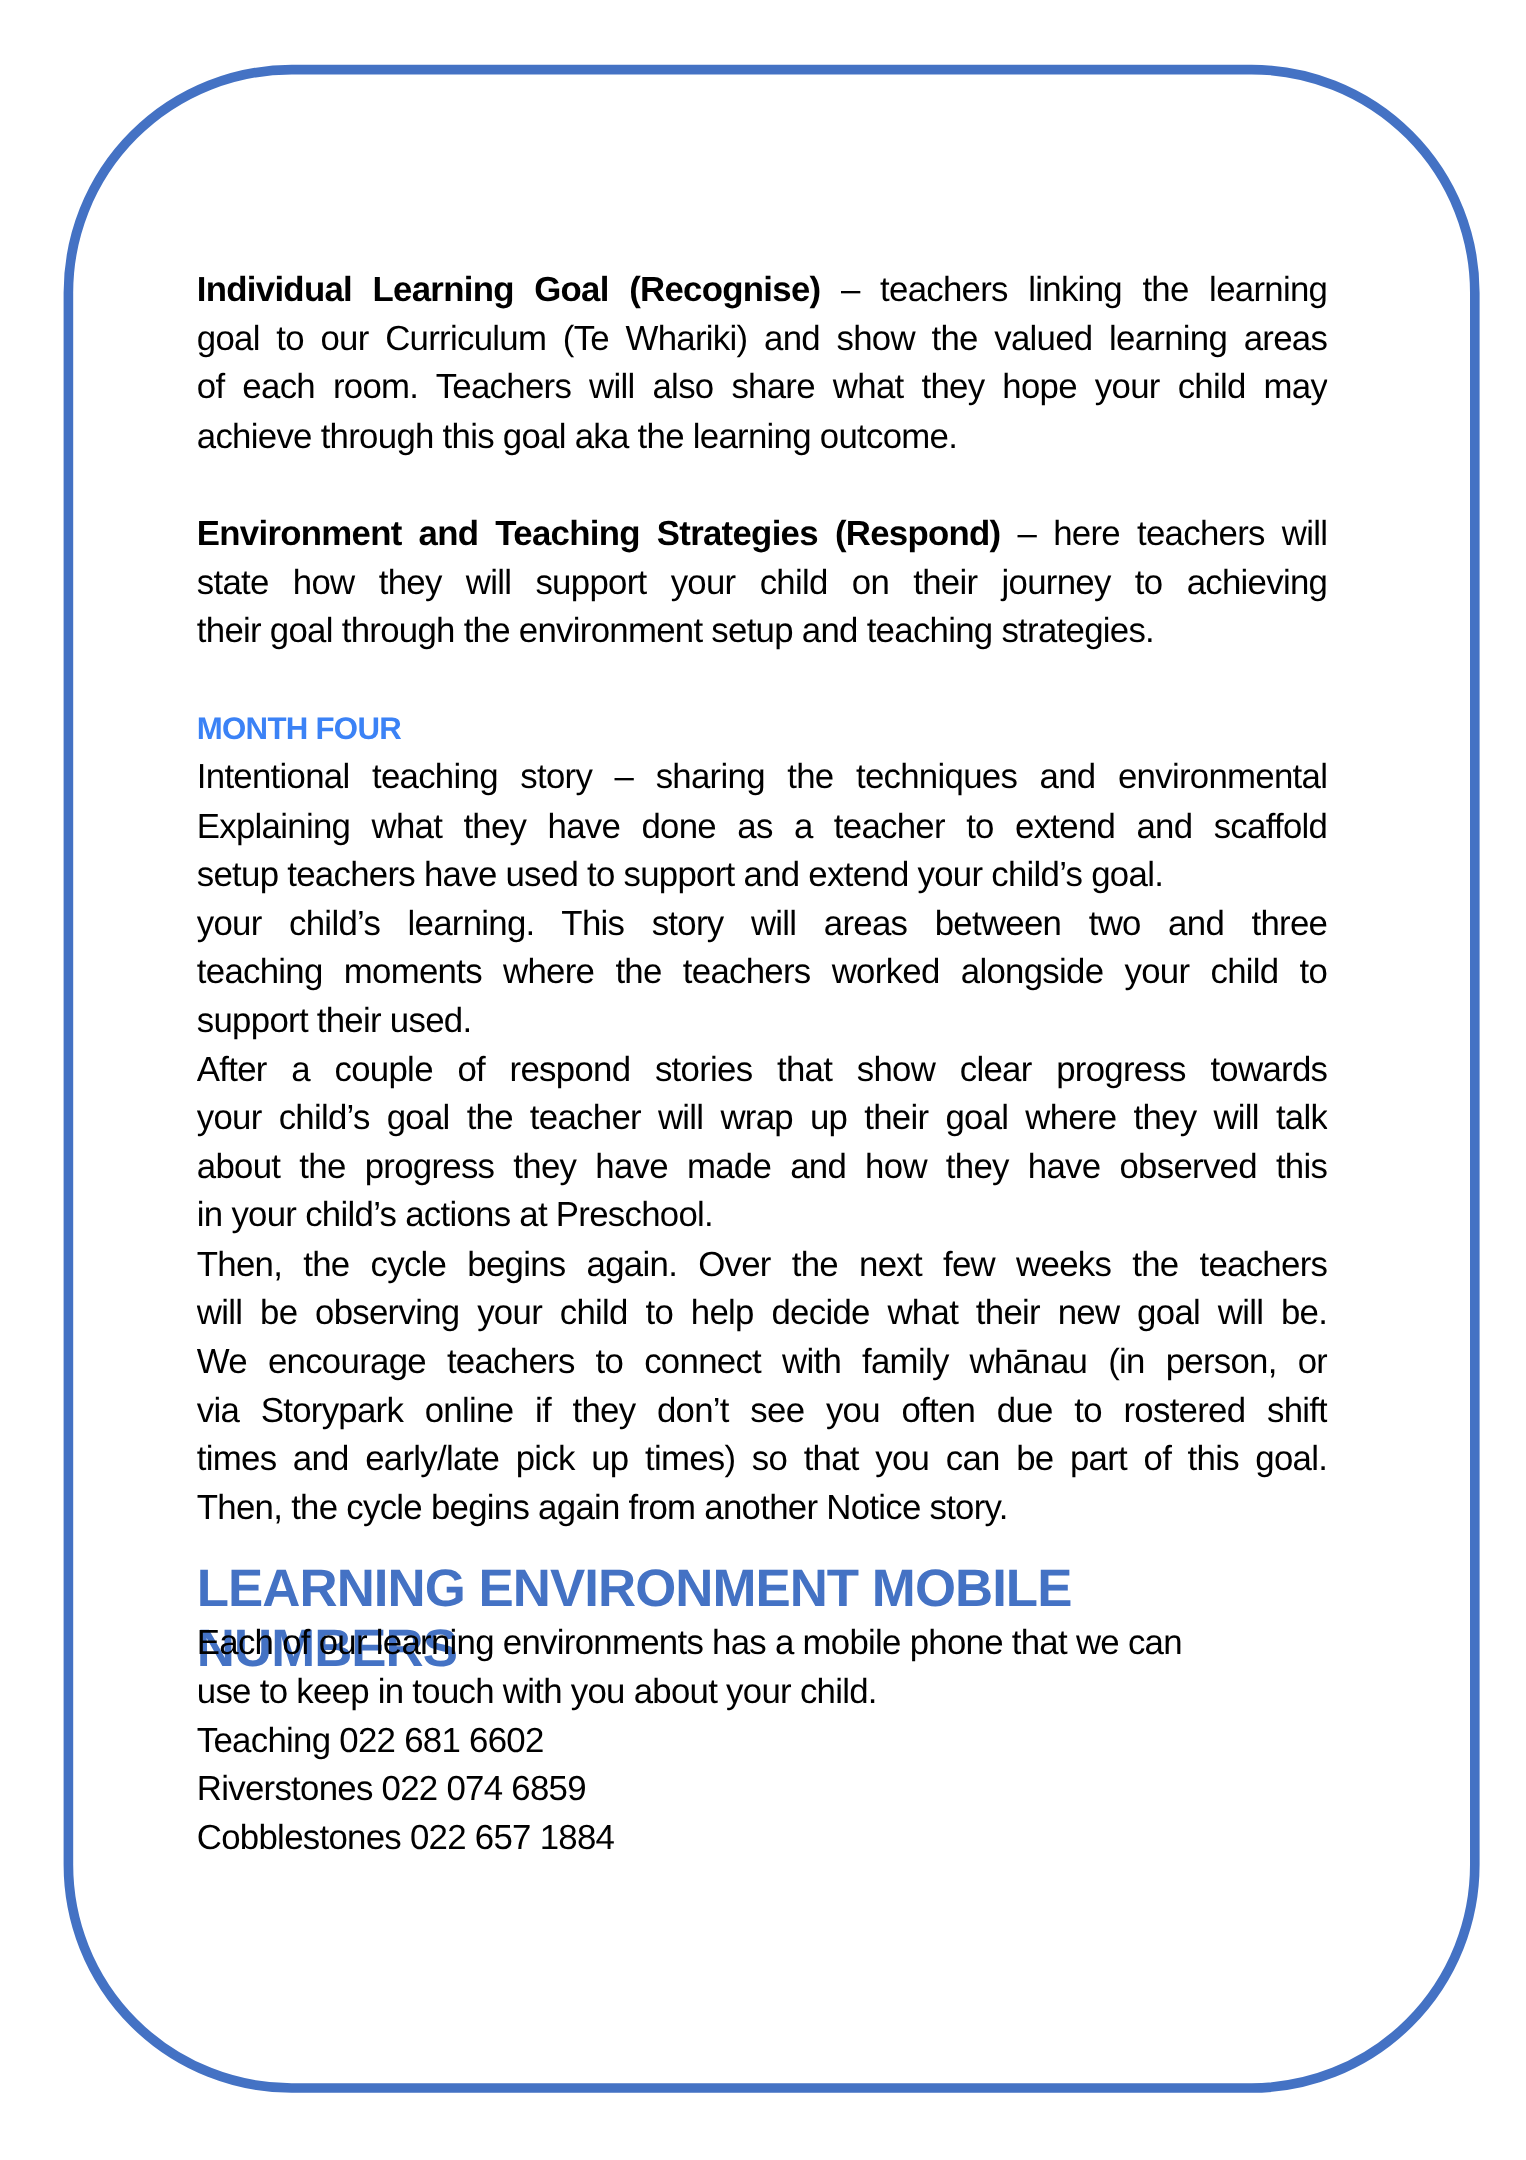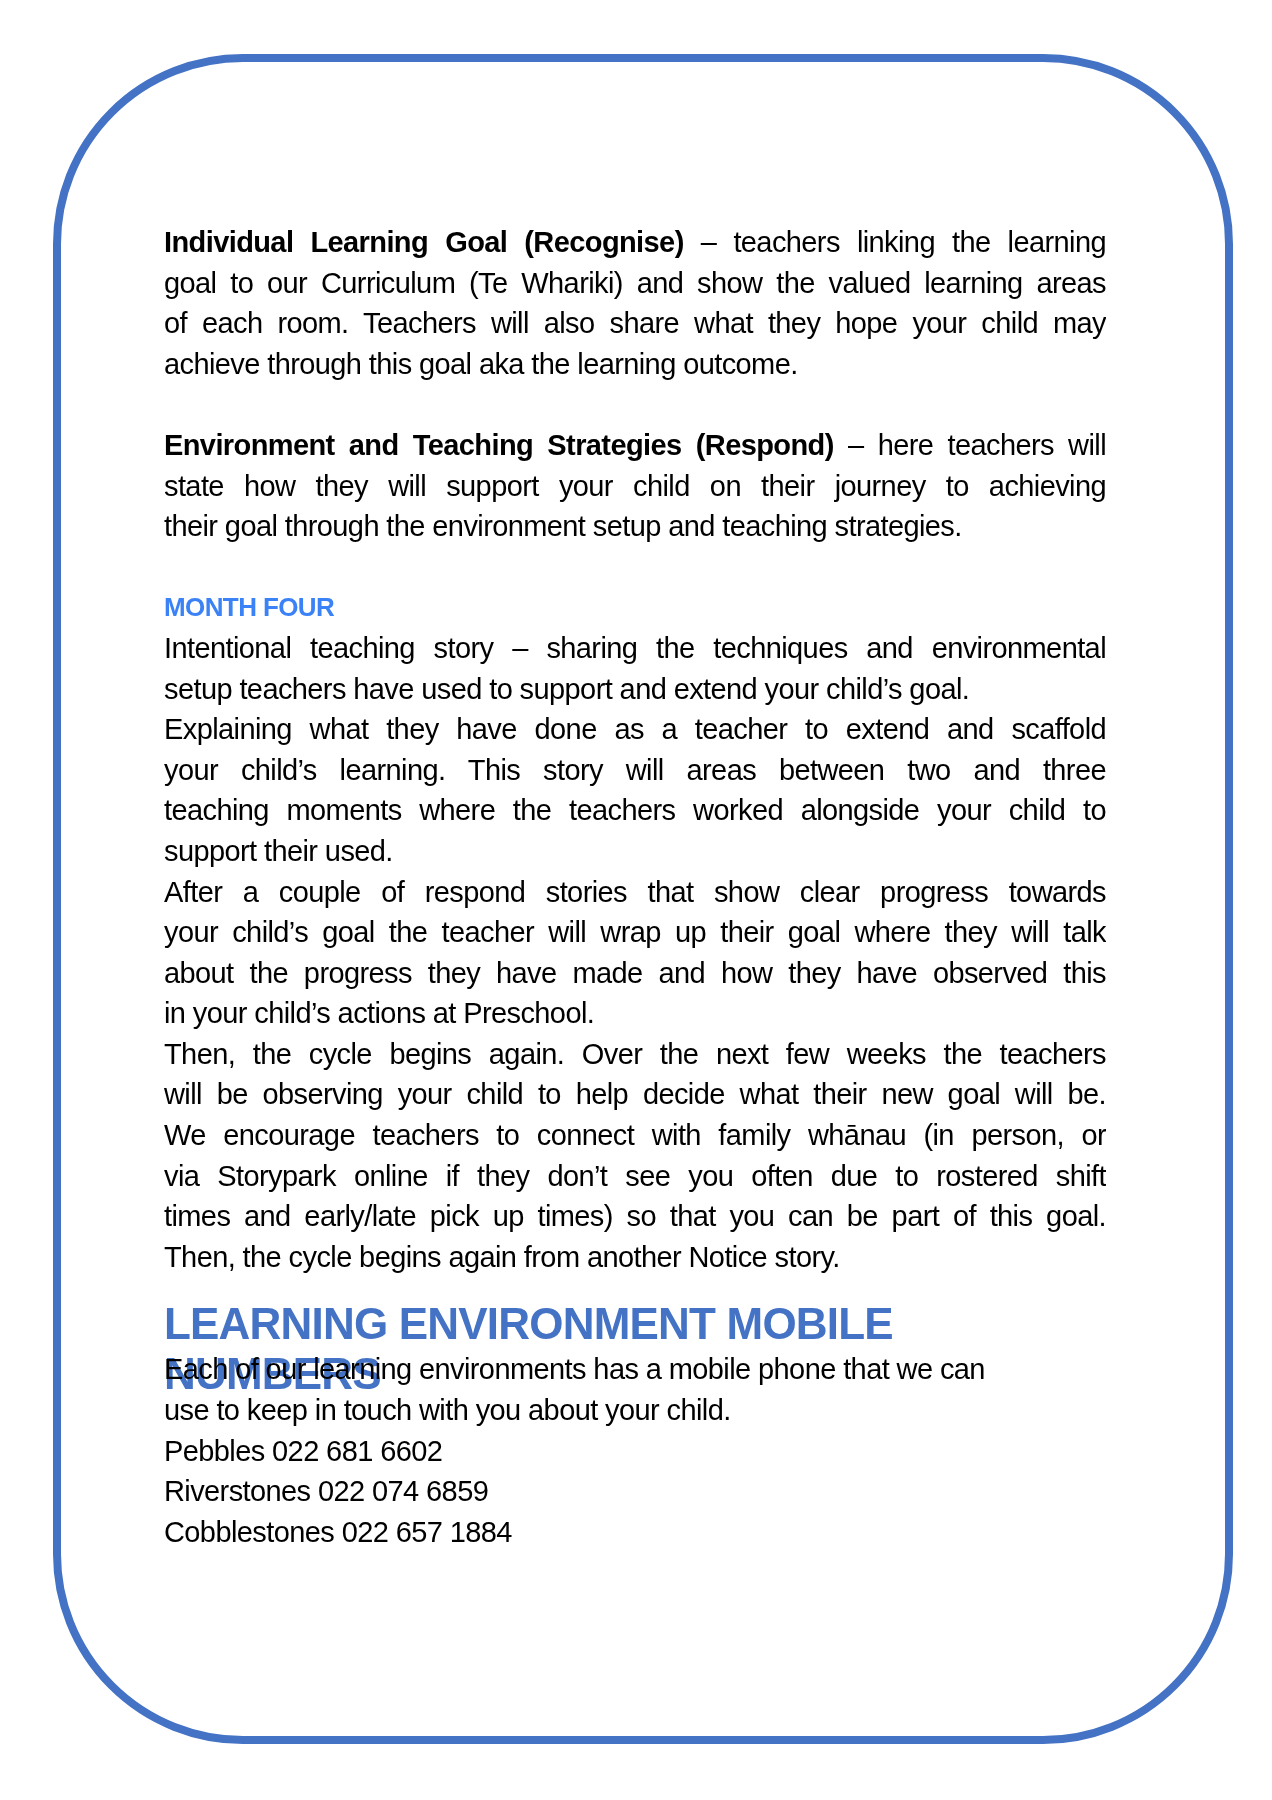--- a/index.html
+++ b/index.html
@@ -36,22 +36,22 @@
     <div class="line just"><span class="b">Environment and Teaching Strategies (Respond)</span><span> – here teachers will</span></div>
     <div class="line just">state how they will support your child on their journey to achieving</div>
     <div class="line">their goal through the environment setup and teaching strategies.</div>
   </div>
 
   <div class="gap"></div>
 
   <div>
     <div class="h-small">MONTH FOUR</div>
     <div class="line just">Intentional teaching story – sharing the techniques and environmental</div>
+    <div class="line just">Explaining what they have done as a teacher to extend and scaffold</div>
     <div class="line">setup teachers have used to support and extend your child’s goal.</div>
-    <div class="line just">Explaining what they have done as a teacher to extend and scaffold</div>
     <div class="line just">your child’s learning.  This story will areas between two and three</div>
     <div class="line just">teaching moments where the teachers worked alongside your child to</div>
     <div class="line">support their used.</div>
     <div class="line just">After a couple of respond stories that show clear progress towards</div>
     <div class="line just">your child’s goal the teacher will wrap up their goal where they will talk</div>
     <div class="line just">about the progress they have made and how they have observed this</div>
     <div class="line">in your child’s actions at Preschool.</div>
     <div class="line just">Then, the cycle begins again.  Over the next few weeks the teachers</div>
     <div class="line just">will be observing your child to help decide what their new goal will be.</div>
     <div class="line just">We encourage teachers to connect with family whānau (in person, or</div>
@@ -59,17 +59,17 @@
     <div class="line just">times and early/late pick up times) so that you can be part of this goal.</div>
     <div class="line">Then, the cycle begins again from another Notice story.</div>
   </div>
 
   <div style="height:14px"></div>
 
   <div>
     <div class="h-big">LEARNING ENVIRONMENT MOBILE NUMBERS</div>
     <div class="line">Each of our learning environments has a mobile phone that we can</div>
     <div class="line">use to keep in touch with you about your child.</div>
-    <div class="line"><span>Pebbles</span> <span>022 681 6602</span></div>
+    <div class="line"><span>Teaching</span> <span>022 681 6602</span></div>
     <div class="line"><span>Riverstones</span> <span>022 074 6859</span></div>
     <div class="line"><span>Cobblestones</span> <span>022 657 1884</span></div>
   </div>
 </div>
 
 </body></html>

